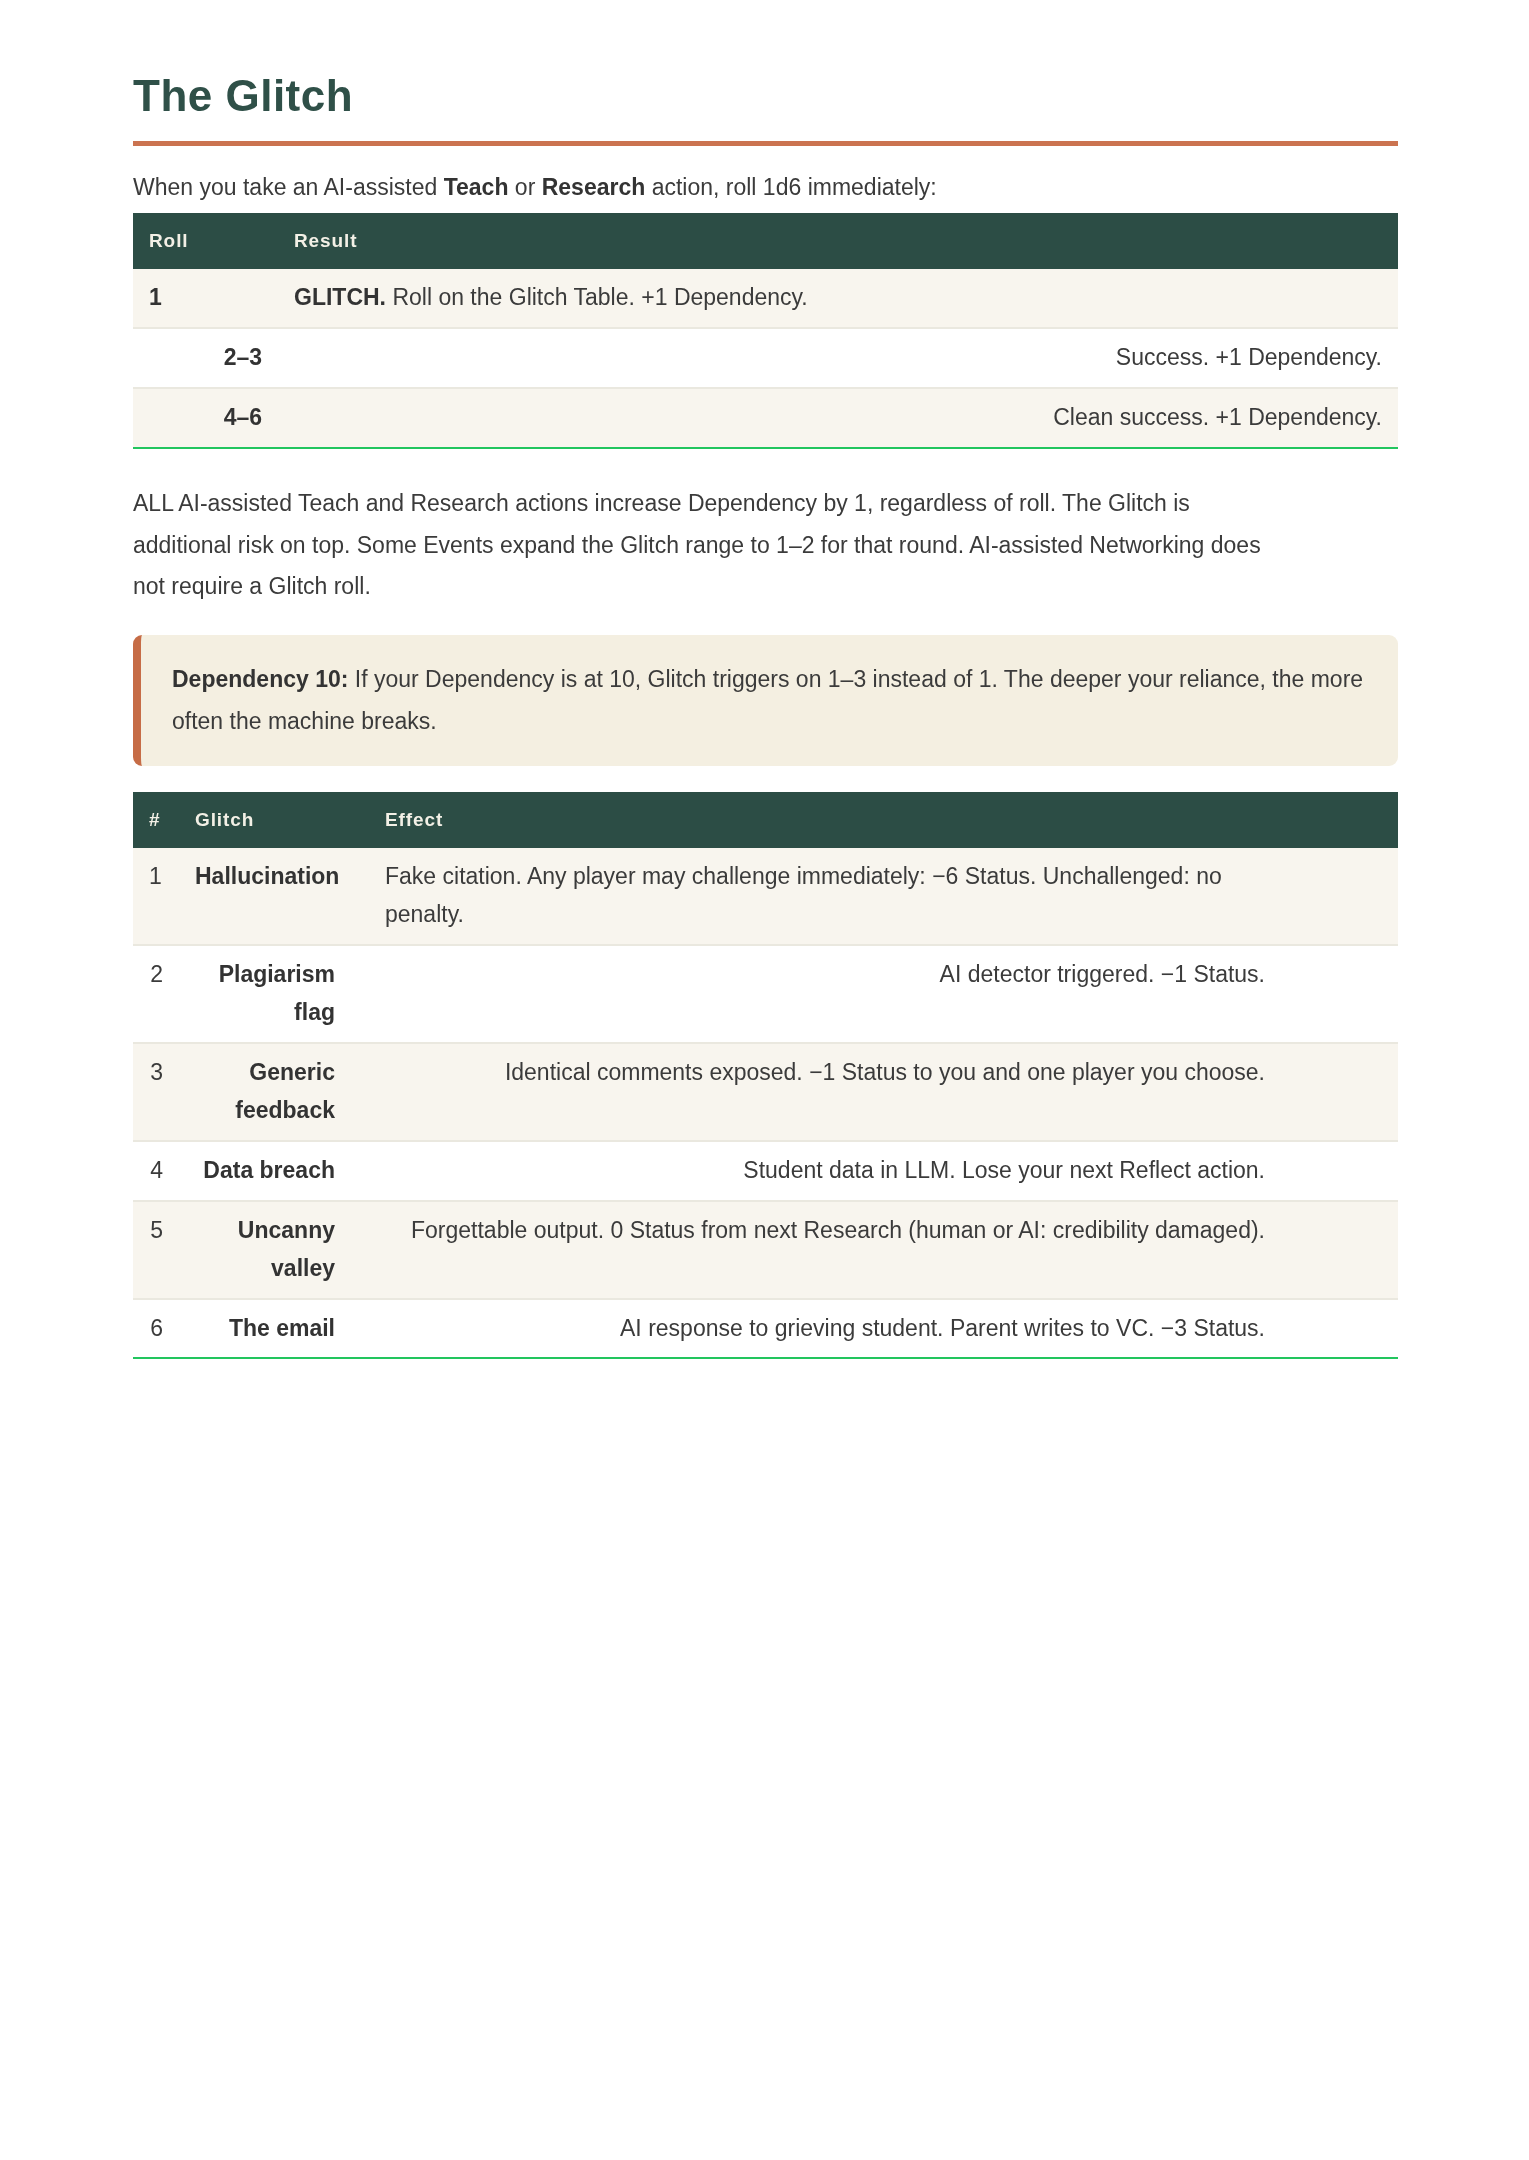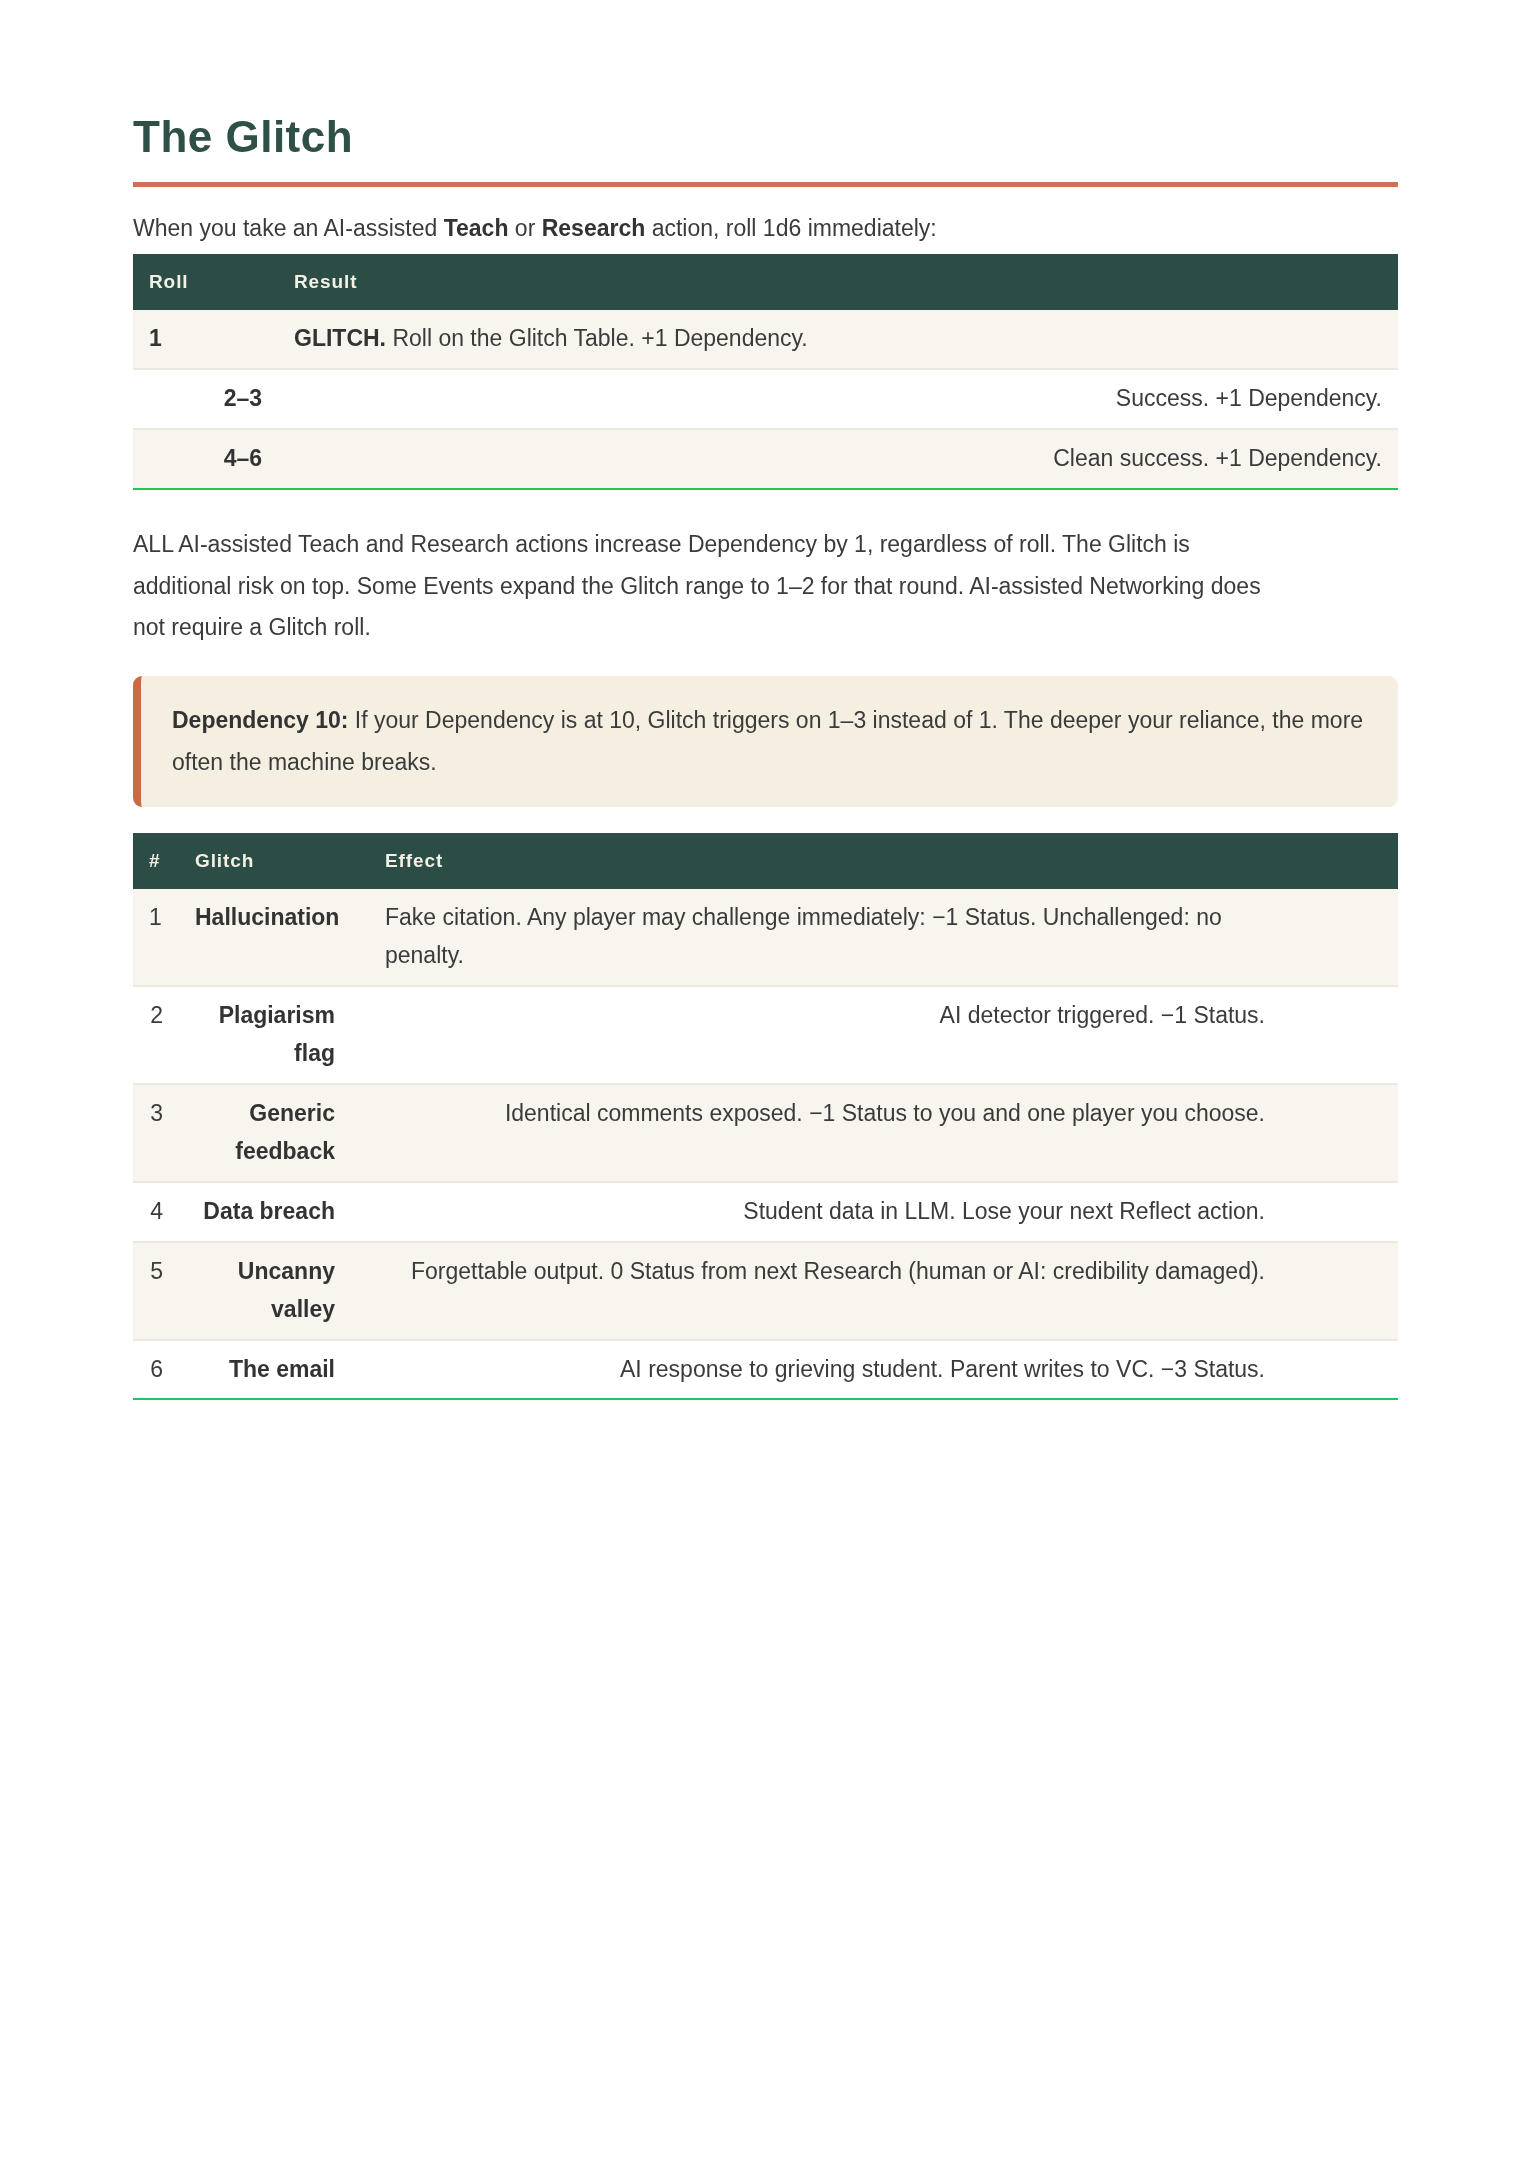--- a/index.html
+++ b/index.html
@@ -6,21 +6,21 @@
   body {
     width: 1529px; height: 2160px;
     background: #ffffff;
     font-family: "Liberation Sans", sans-serif;
     color: #3b3b3b;
     overflow: hidden;
   }
   .content { margin-left: 133px; width: 1265px; }
 
   h1.page-title {
-    margin: 111px 0 0 0;
+    margin: 70px 0 0 0;
     font-size: 44px; line-height: 1.2; font-weight: 700;
     color: #2f5048; letter-spacing: 0.5px;
   }
   hr.accent-rule {
     border: 0; height: 5px; background: #cb7350;
     margin: 18px 0 0 0;
   }
   p.intro { margin: 24px 0 0 0; font-size: 23px; line-height: 1.5; }
 
   table { border-collapse: collapse; table-layout: fixed; width: 100%; }
@@ -120,21 +120,21 @@
       <tr>
         <th>#</th>
         <th>Glitch</th>
         <th>Effect</th>
       </tr>
     </thead>
     <tbody>
         <tr>
           <td>1</td>
           <td class="name">Hallucination</td>
-          <td class="effect">Fake citation. Any player may challenge immediately: −1 Status. Unchallenged: no penalty.</td>
+          <td class="effect">Fake citation. Any player may challenge immediately: −6 Status. Unchallenged: no penalty.</td>
         </tr>
         <tr>
           <td>2</td>
           <td class="name">Plagiarism flag</td>
           <td class="effect">AI detector triggered. −1 Status.</td>
         </tr>
         <tr>
           <td>3</td>
           <td class="name">Generic feedback</td>
           <td class="effect">Identical comments exposed. −1 Status to you and one player you choose.</td>

